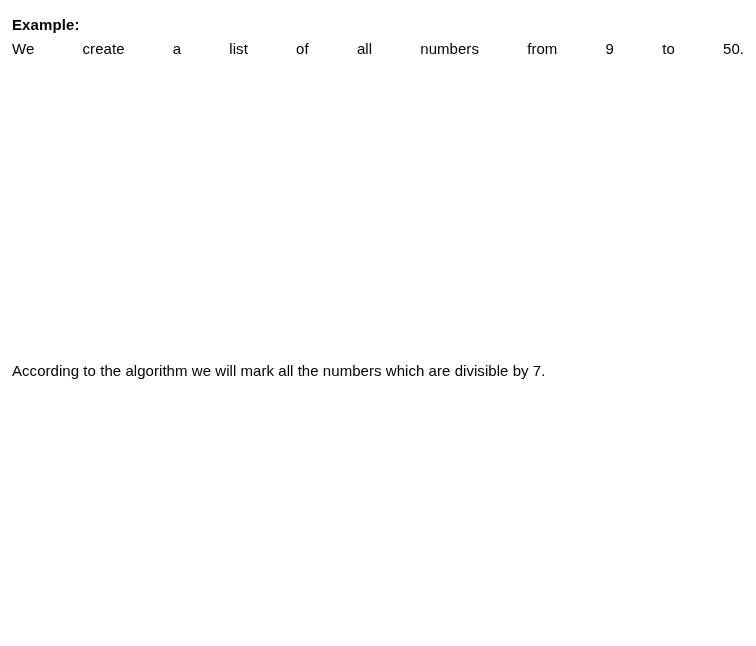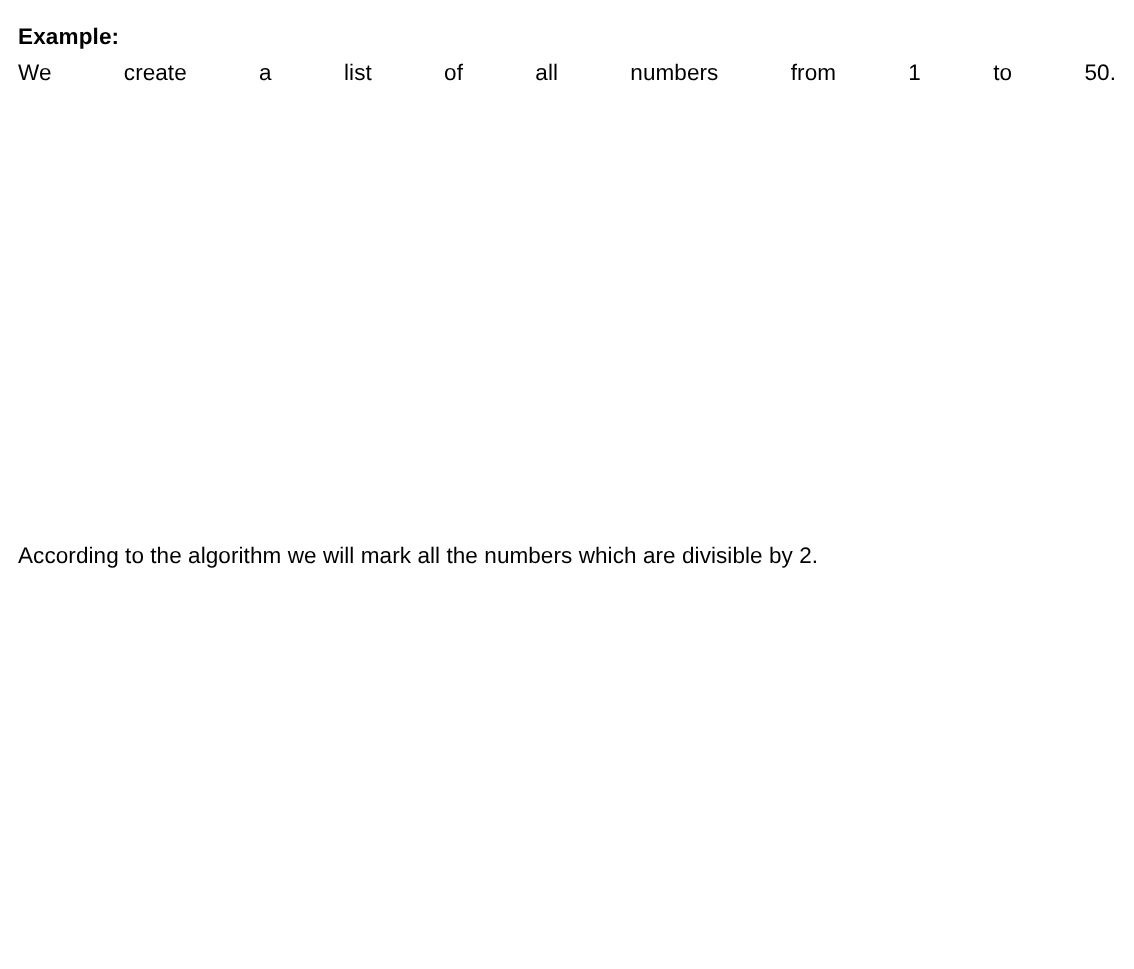--- a/index.html
+++ b/index.html
@@ -70,37 +70,37 @@
 
   .top-block { position: absolute; left: 12px; top: 6px; width: 732px; }
 </style>
 </head>
 <body>
 
 <div class="page">
 
   <div class="top-block">
     <p class="heading">Example:</p>
-    <p class="para-justify">We create a list of all numbers from 1 to 50.</p>
+    <p class="para-justify">We create a list of all numbers from 9 to 50.</p>
   </div>
 
   <div class="table-wrap-1">
     <table class="sieve-table">
       <tbody>
           <tr></tr>
           <tr></tr>
           <tr></tr>
           <tr></tr>
           <tr></tr>
         </tbody>
     </table>
   </div>
 
   <div class="mid-text">
-    <p class="para-mid">According to the algorithm we will mark all the numbers which are divisible by 2.</p>
+    <p class="para-mid">According to the algorithm we will mark all the numbers which are divisible by 7.</p>
   </div>
 
   <div class="table-wrap-2">
     <table class="sieve-table">
       <tbody>
           <tr></tr>
           <tr></tr>
           <tr></tr>
           <tr></tr>
           <tr></tr>

